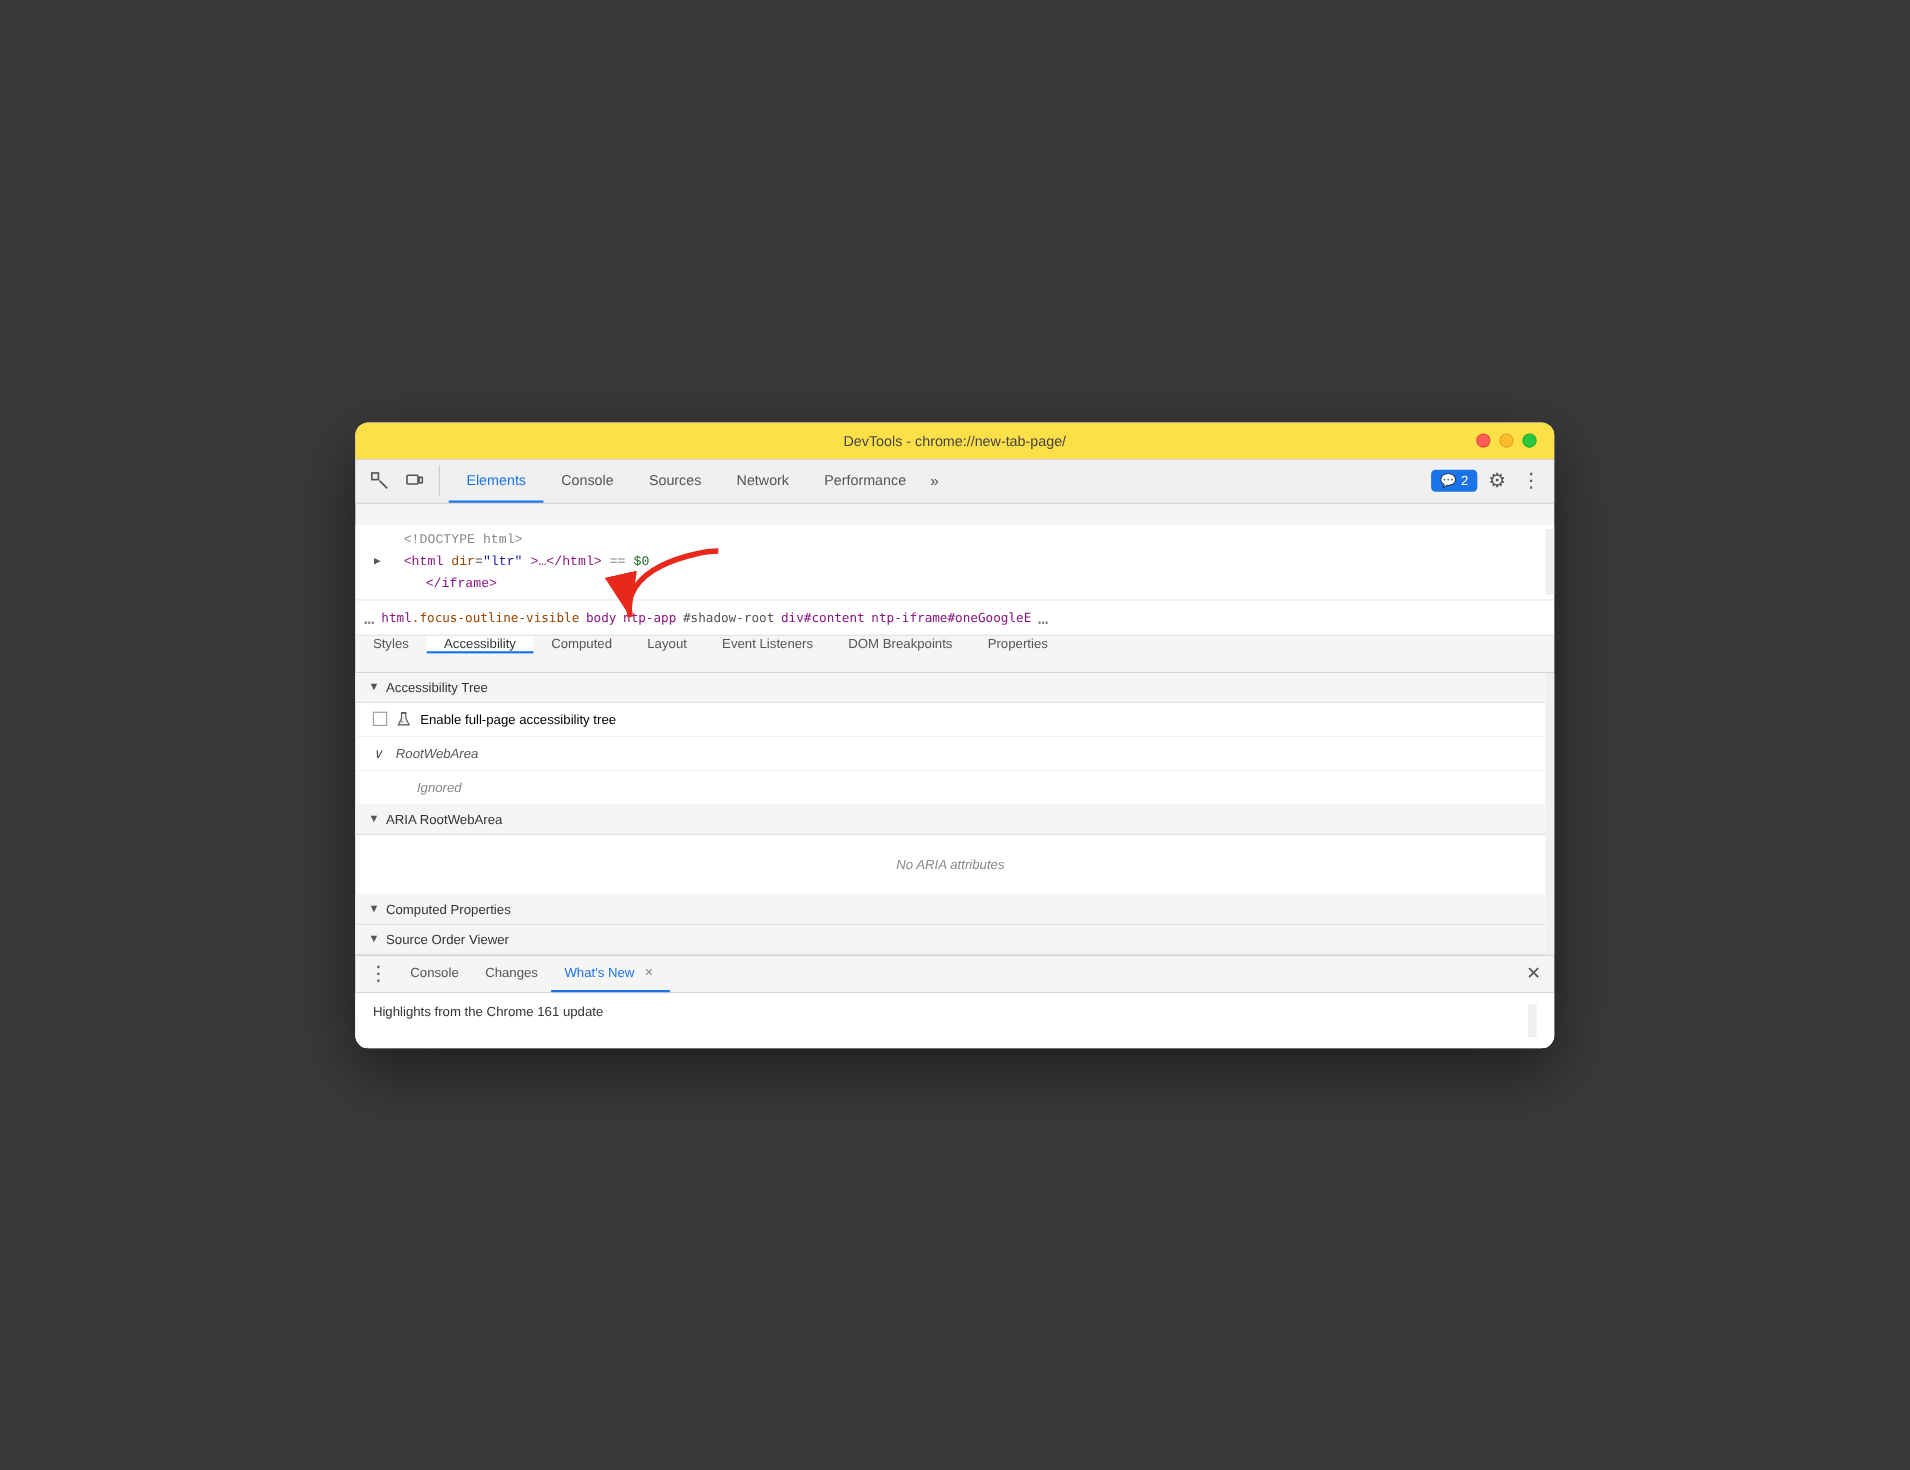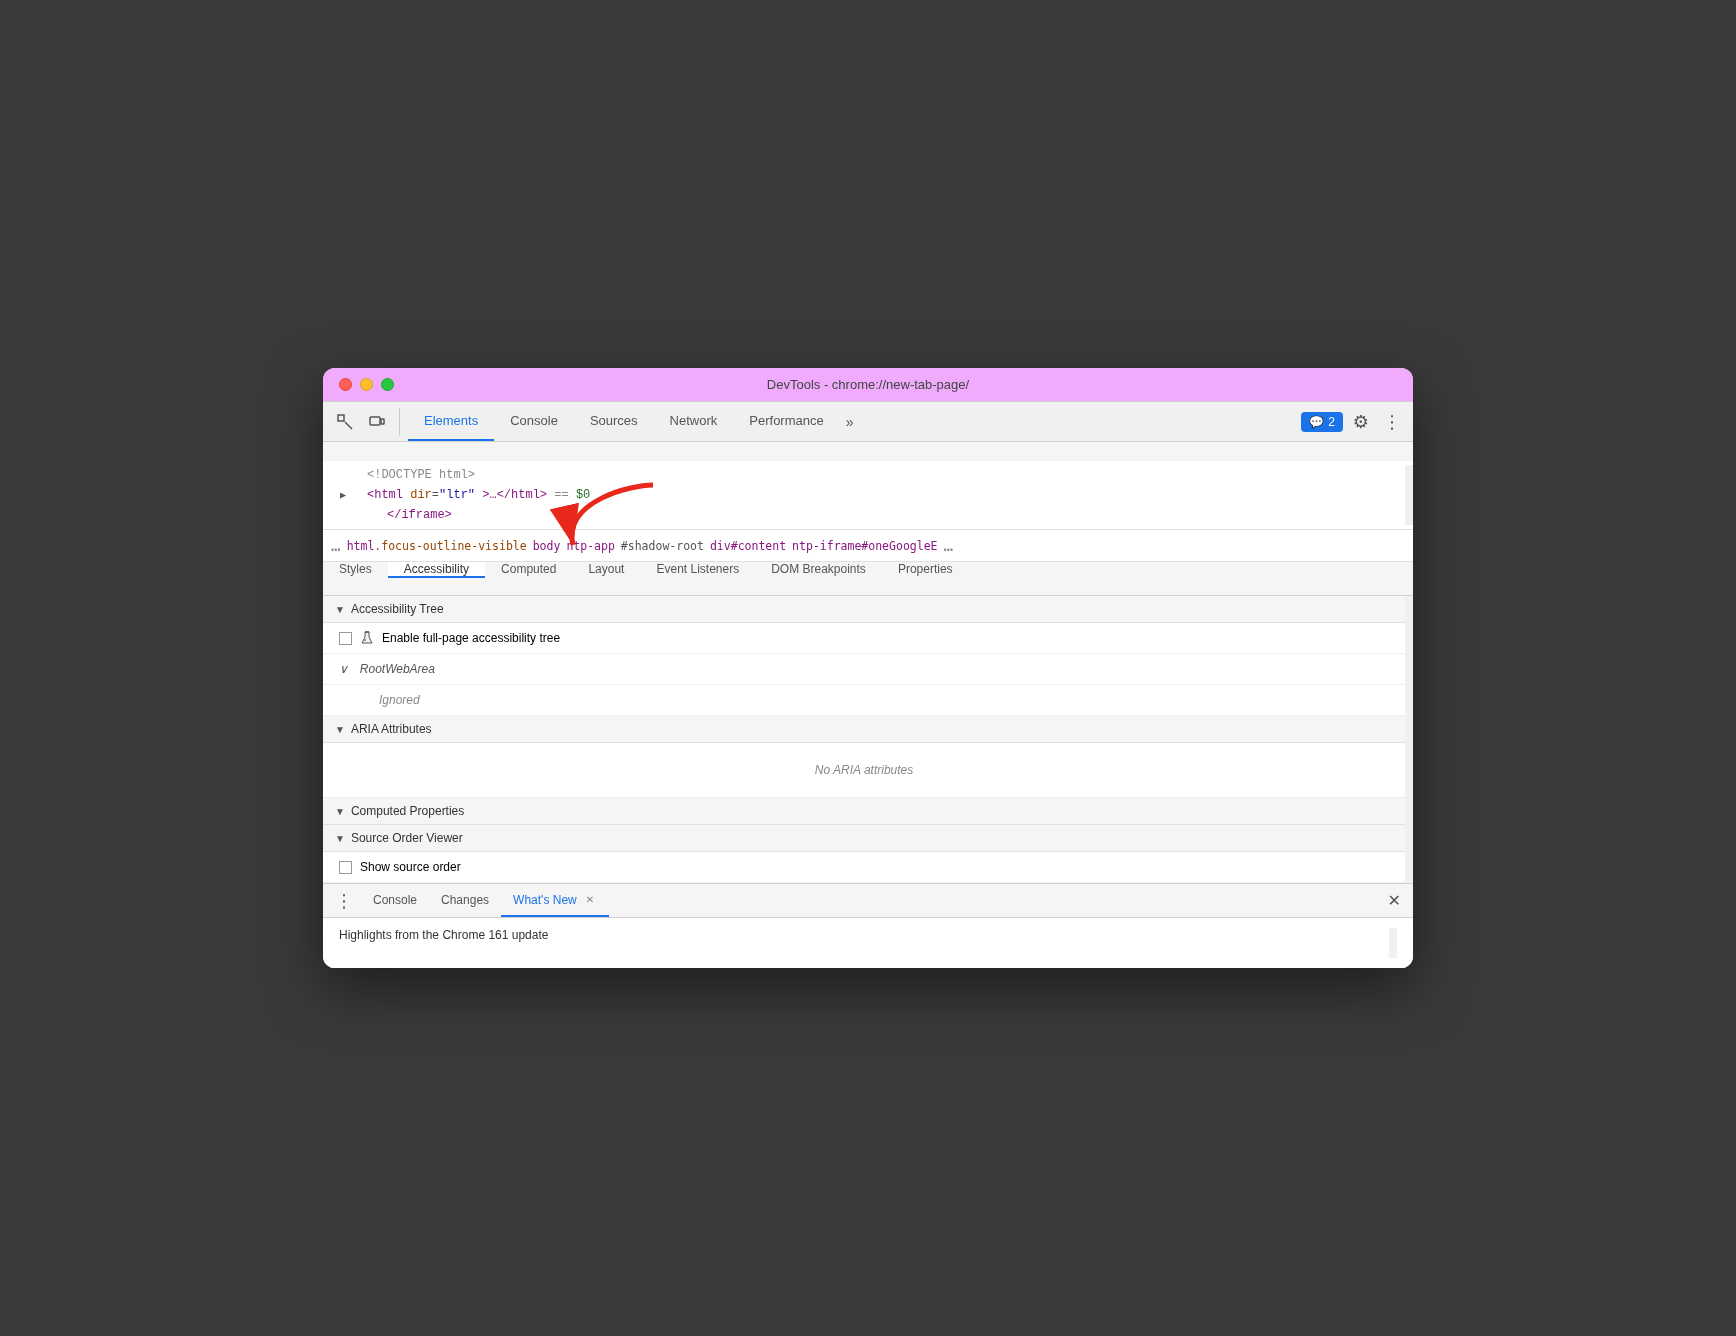--- a/index.html
+++ b/index.html
@@ -13,26 +13,27 @@
     }
     .window {
       width: 1090px;
       background: #f5f5f5;
       border-radius: 12px;
       box-shadow: 0 20px 60px rgba(0,0,0,0.5);
       overflow: hidden;
     }
     
     .title-bar {
-      background: #f0abfc;
+      background: #fde047;
       border-bottom: 1px solid #d0d0d0;
       padding: 10px 16px;
       display: flex;
       align-items: center;
       position: relative;
+      justify-content: flex-end;
     }
     .traffic-lights {
       display: flex;
       gap: 8px;
       align-items: center;
     }
     .traffic-light {
       width: 13px;
       height: 13px;
       border-radius: 50%;
@@ -464,38 +465,34 @@
       <div class="section-row tree-item" style="font-style: italic; color: #555;">
         <span style="color:#555; margin-right:4px;">∨</span>
         <em>RootWebArea</em>
       </div>
       <div class="section-row" style="padding-left: 56px;">
         <span style="font-style:italic; color:#888;">Ignored</span>
       </div>
 
       <div class="section-header">
         <span class="triangle">▼</span>
-        <span>ARIA Attributes</span>
+        <span>ARIA RootWebArea</span>
       </div>
       <div class="section-row" style="justify-content: center;">
         <span class="no-aria">No ARIA attributes</span>
       </div>
 
       <div class="section-header">
         <span class="triangle">▼</span>
         <span>Computed Properties</span>
       </div>
 
       <div class="section-header">
         <span class="triangle">▼</span>
         <span>Source Order Viewer</span>
-      </div>
-      <div class="section-row">
-        <div class="checkbox"></div>
-        <span>Show source order</span>
       </div>
 
     </div>
     <div class="scroll-track"></div>
   </div>
 
   <div class="bottom-drawer">
     <div class="drawer-tabs">
       <span class="drawer-kebab">⋮</span>
       <div class="drawer-tab">

